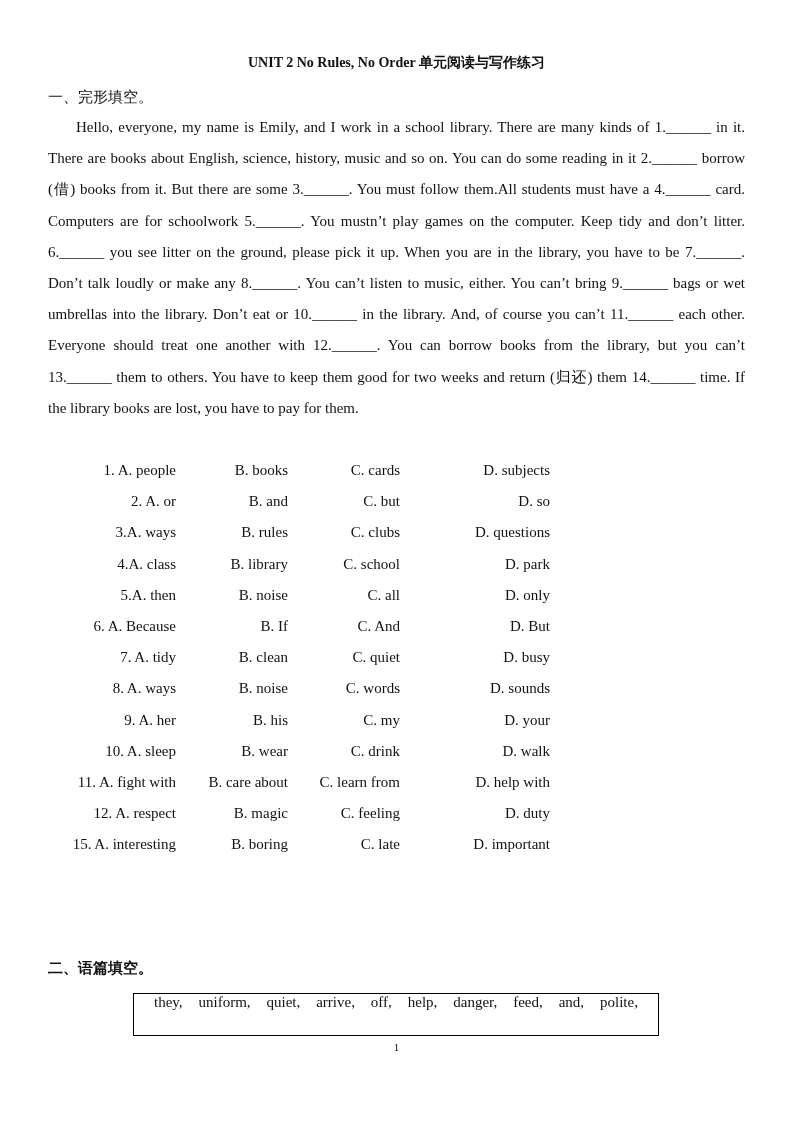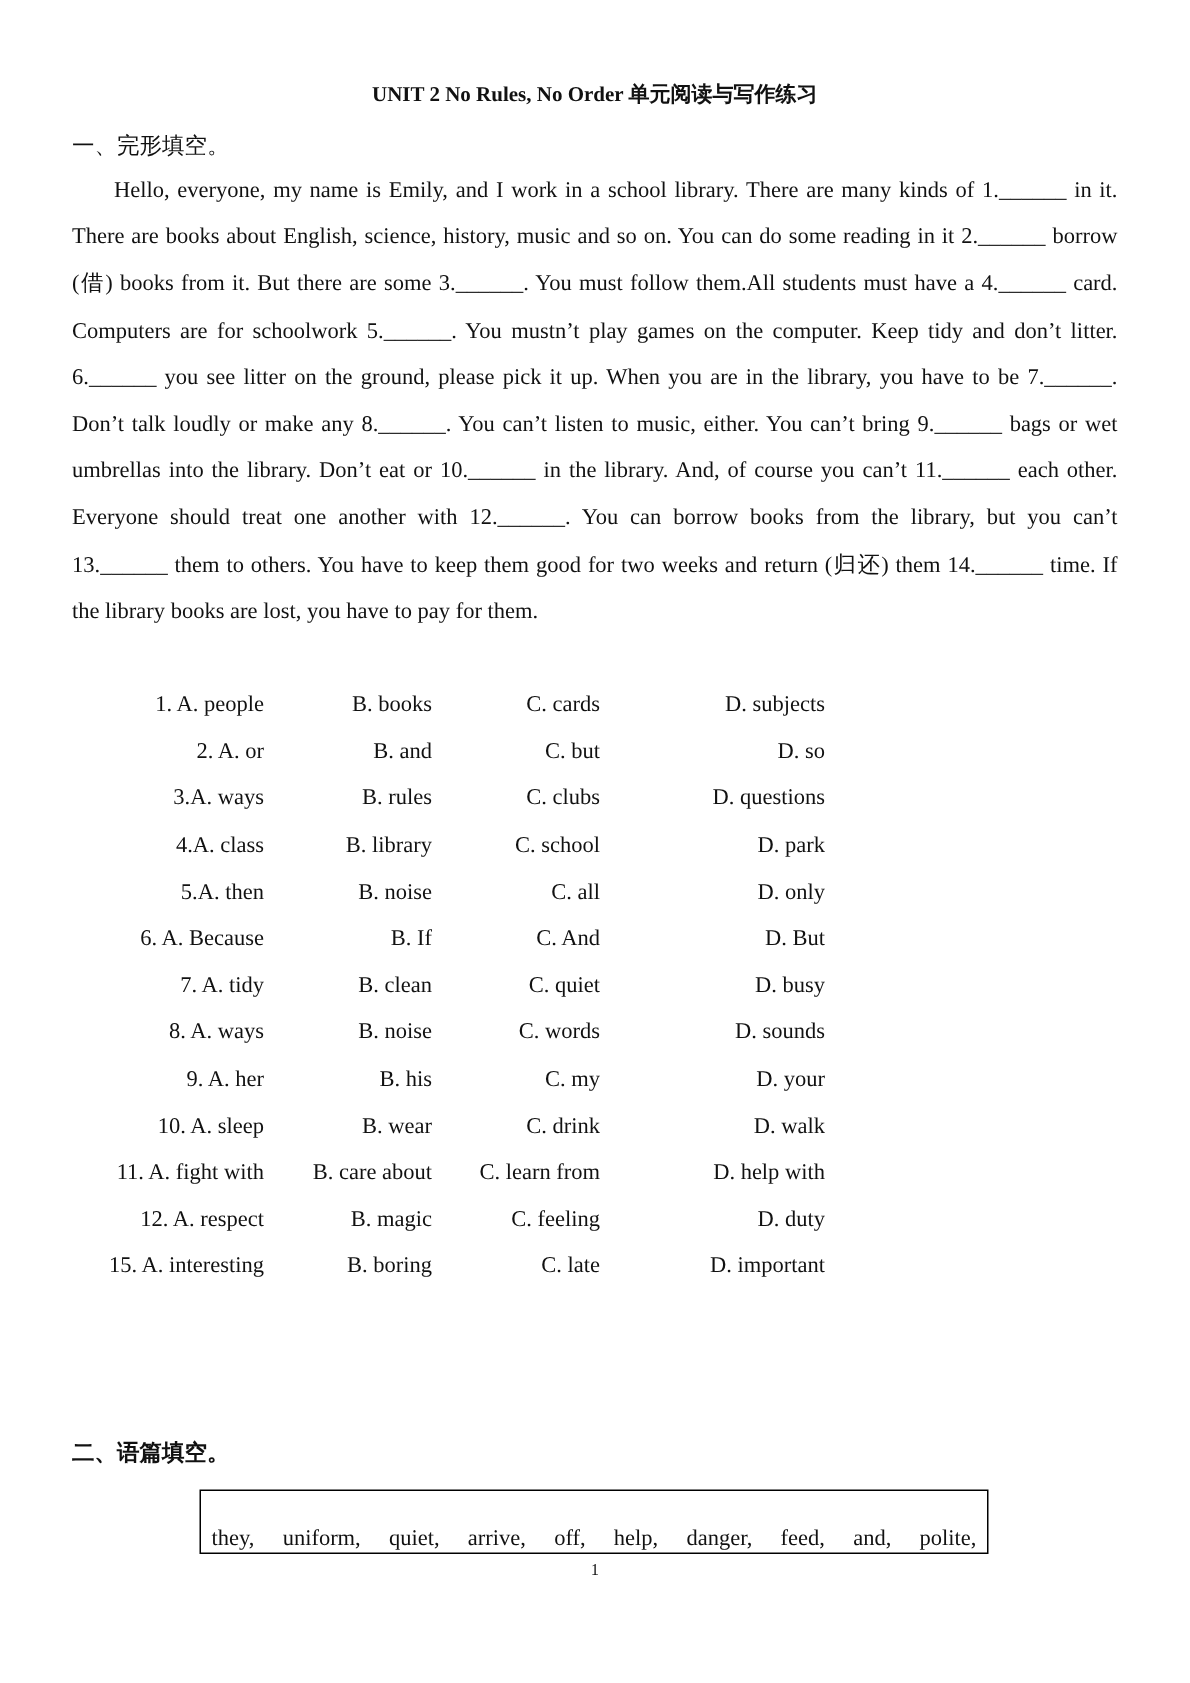--- a/index.html
+++ b/index.html
@@ -25,22 +25,22 @@
       position: absolute; top: 455px; left: 36px; width: 520px; text-align: right;
     }
     .opt-row { display: flex; height: 31.2px; align-items: center; font-size: 15px; }
     .opt-row span:nth-child(1) { width: 140px; }
     .opt-row span:nth-child(2) { width: 112px; }
     .opt-row span:nth-child(3) { width: 112px; }
     .opt-row span:nth-child(4) { width: 150px; }
     .word-box {
       position: absolute; top: 993px; left: 133px; width: 526px; height: 43px;
       border: 1.2px solid #000; box-sizing: border-box;
-      display: flex; align-items: flex-end; justify-content: space-between;
-      padding: 0 7px; font-size: 15px;
+      display: flex; align-items: flex-start; justify-content: space-between;
+      padding: 0 20px; font-size: 15px;
     }
     .page-number {
       position: absolute; top: 1041px; left: 0; width: 793px; text-align: center;
       font-size: 11px;
     }
   </style>
 </head>
 <body>
 
 <div class="title">UNIT 2 No Rules, No Order 单元阅读与写作练习</div>

